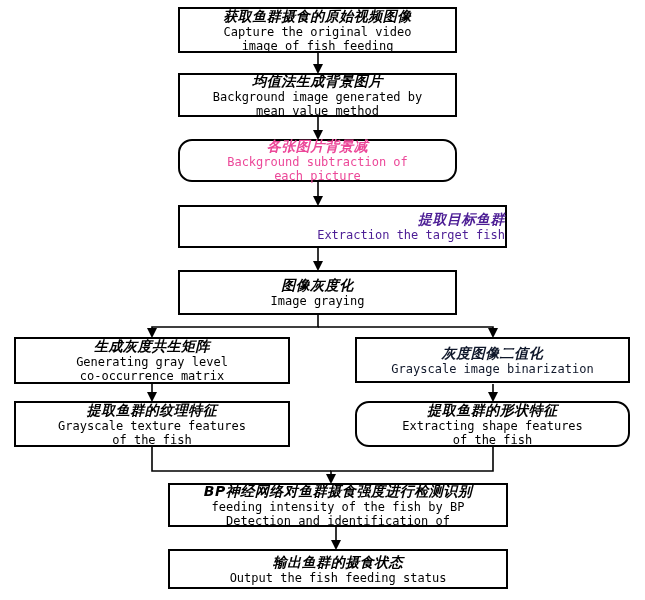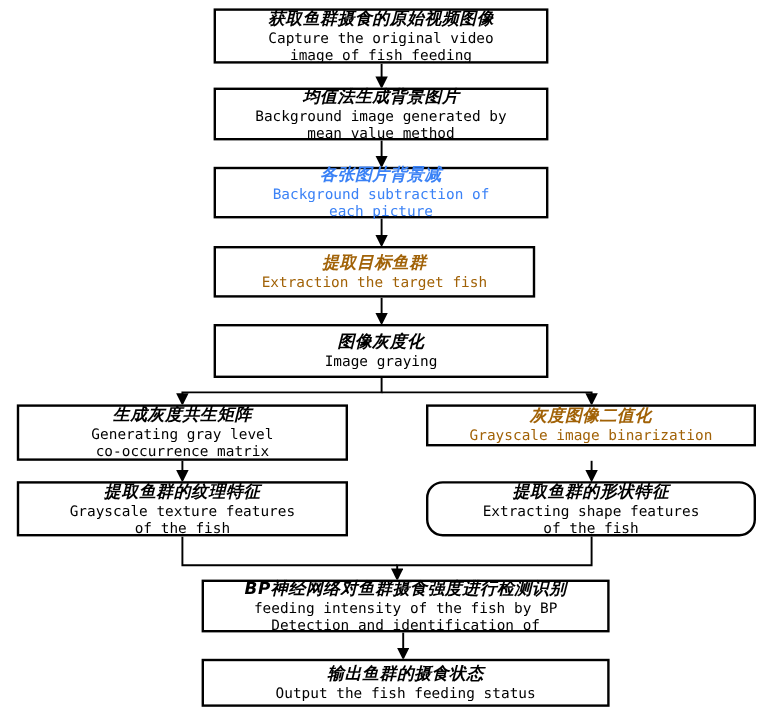--- a/index.html
+++ b/index.html
@@ -83,39 +83,39 @@
       <div class="flow-box" style="left: 178px; top: 7px; width: 279px; height: 46px; border-color: rgb(0, 0, 0); background: rgb(255, 255, 255); color: rgb(0, 0, 0);">
         <div class="zh-line">获取鱼群摄食的原始视频图像</div>
         <div class="en-line">Capture the original video</div>
         <div class="en-line">image of fish feeding</div>
       </div>
       <div class="flow-box" style="left: 178px; top: 73px; width: 279px; height: 44px; border-color: rgb(0, 0, 0); background: rgb(255, 255, 255); color: rgb(0, 0, 0);">
         <div class="zh-line">均值法生成背景图片</div>
         <div class="en-line">Background image generated by</div>
         <div class="en-line">mean value method</div>
       </div>
-      <div class="flow-box" style="left: 178px; top: 139px; width: 279px; height: 43px; border-color: rgb(0, 0, 0); background: rgb(255, 255, 255); color: #3b82f6;">
+      <div class="flow-box" style="left: 178px; top: 139px; width: 279px; height: 43px; border-color: rgb(0, 0, 0); background: rgb(255, 255, 255); color: #ec4899; border-radius: 14px;">
         <div class="zh-line">各张图片背景减</div>
         <div class="en-line">Background subtraction of</div>
         <div class="en-line">each picture</div>
       </div>
-      <div class="flow-box" style="left: 178px; top: 205px; width: 268px; height: 43px; border-color: rgb(0, 0, 0); background: rgb(255, 255, 255); color: #a16207;">
+      <div class="flow-box" style="left: 178px; top: 205px; width: 329px; height: 43px; border-color: rgb(0, 0, 0); background: rgb(255, 255, 255); color: #4c1d95; align-items: flex-end;">
         <div class="zh-line">提取目标鱼群</div>
         <div class="en-line">Extraction the target fish</div>
       </div>
       <div class="flow-box" style="left: 178px; top: 270px; width: 279px; height: 45px; border-color: rgb(0, 0, 0); background: rgb(255, 255, 255); color: rgb(0, 0, 0);">
         <div class="zh-line">图像灰度化</div>
         <div class="en-line">Image graying</div>
       </div>
       <div class="flow-box" style="left: 14px; top: 337px; width: 276px; height: 47px; border-color: rgb(0, 0, 0); background: rgb(255, 255, 255); color: rgb(0, 0, 0);">
         <div class="zh-line">生成灰度共生矩阵</div>
         <div class="en-line">Generating gray level</div>
         <div class="en-line">co-occurrence matrix</div>
       </div>
-      <div class="flow-box" style="left: 355px; top: 337px; width: 275px; height: 35px; border-color: rgb(0, 0, 0); background: rgb(255, 255, 255); color: #a16207;">
+      <div class="flow-box" style="left: 355px; top: 337px; width: 275px; height: 46px; border-color: rgb(0, 0, 0); background: rgb(255, 255, 255); color: #0f172a;">
         <div class="zh-line">灰度图像二值化</div>
         <div class="en-line">Grayscale image binarization</div>
       </div>
       <div class="flow-box" style="left: 14px; top: 401px; width: 276px; height: 46px; border-color: rgb(0, 0, 0); background: rgb(255, 255, 255); color: rgb(0, 0, 0);">
         <div class="zh-line">提取鱼群的纹理特征</div>
         <div class="en-line">Grayscale texture features</div>
         <div class="en-line">of the fish</div>
       </div>
       <div class="flow-box" style="left: 355px; top: 401px; width: 275px; height: 46px; border-color: rgb(0, 0, 0); background: rgb(255, 255, 255); color: rgb(0, 0, 0); border-radius: 14px;">
         <div class="zh-line">提取鱼群的形状特征</div>

